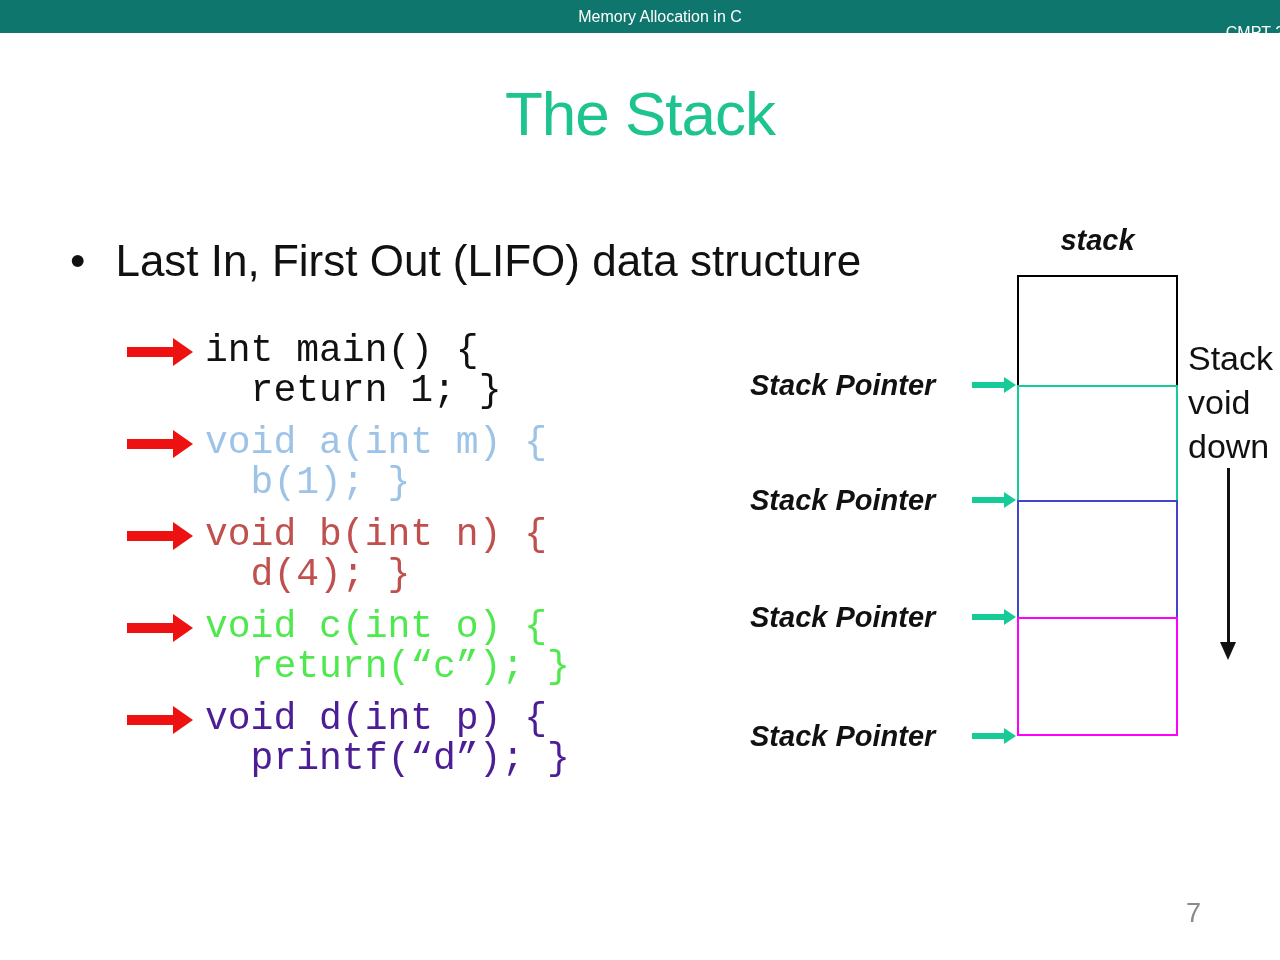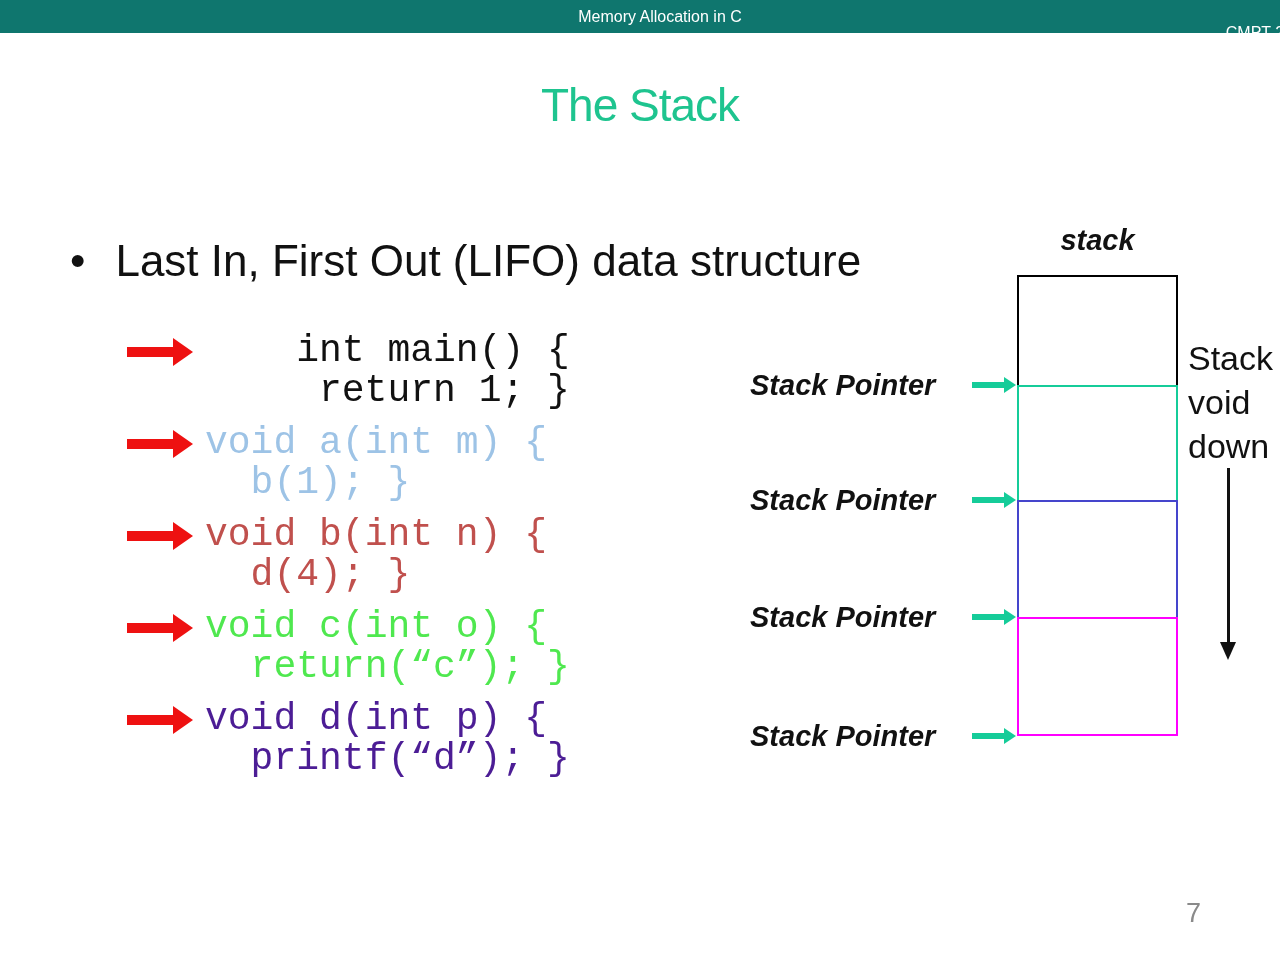--- a/index.html
+++ b/index.html
@@ -28,21 +28,21 @@
     position: absolute; right: 18px; top: 0; height: 33px;
     display: flex; align-items: center;
     font-size: 16px;
     margin-top: 16px;
   }
 
   
   .slide-title {
     position: absolute; left: 0; top: 78px; width: 1280px;
     text-align: center;
-    font-size: 46px;
+    font-size: 62px;
     letter-spacing: -1px;
   }
 
   
   .bullet-row {
     position: absolute; left: 70px; top: 236px;
     display: flex; align-items: flex-start;
     font-size: 44px; color: #111111;
   }
   .bullet-dot { margin-right: 30px; }
@@ -155,21 +155,21 @@
 </div>
 
 <div class="slide-title" style="color: rgb(30, 196, 143);">The Stack</div>
 
 <div class="bullet-row">
   <span class="bullet-dot">•</span>
   <span>Last In, First Out (LIFO) data structure</span>
 </div>
 
 <div class="code-column" id="code-column">
-    <div class="code-block" style="color: rgb(17, 17, 17); text-align: right;">
+    <div class="code-block" style="color: rgb(17, 17, 17);">
       <div class="red-arrow">
         <div class="shaft"></div>
         <div class="head"></div>
       </div>
       <div class="code-line">int main() {</div>
       <div class="code-line">  return 1; }</div>
     </div>
     <div class="code-block" style="color: rgb(157, 195, 230);">
       <div class="red-arrow">
         <div class="shaft"></div>

